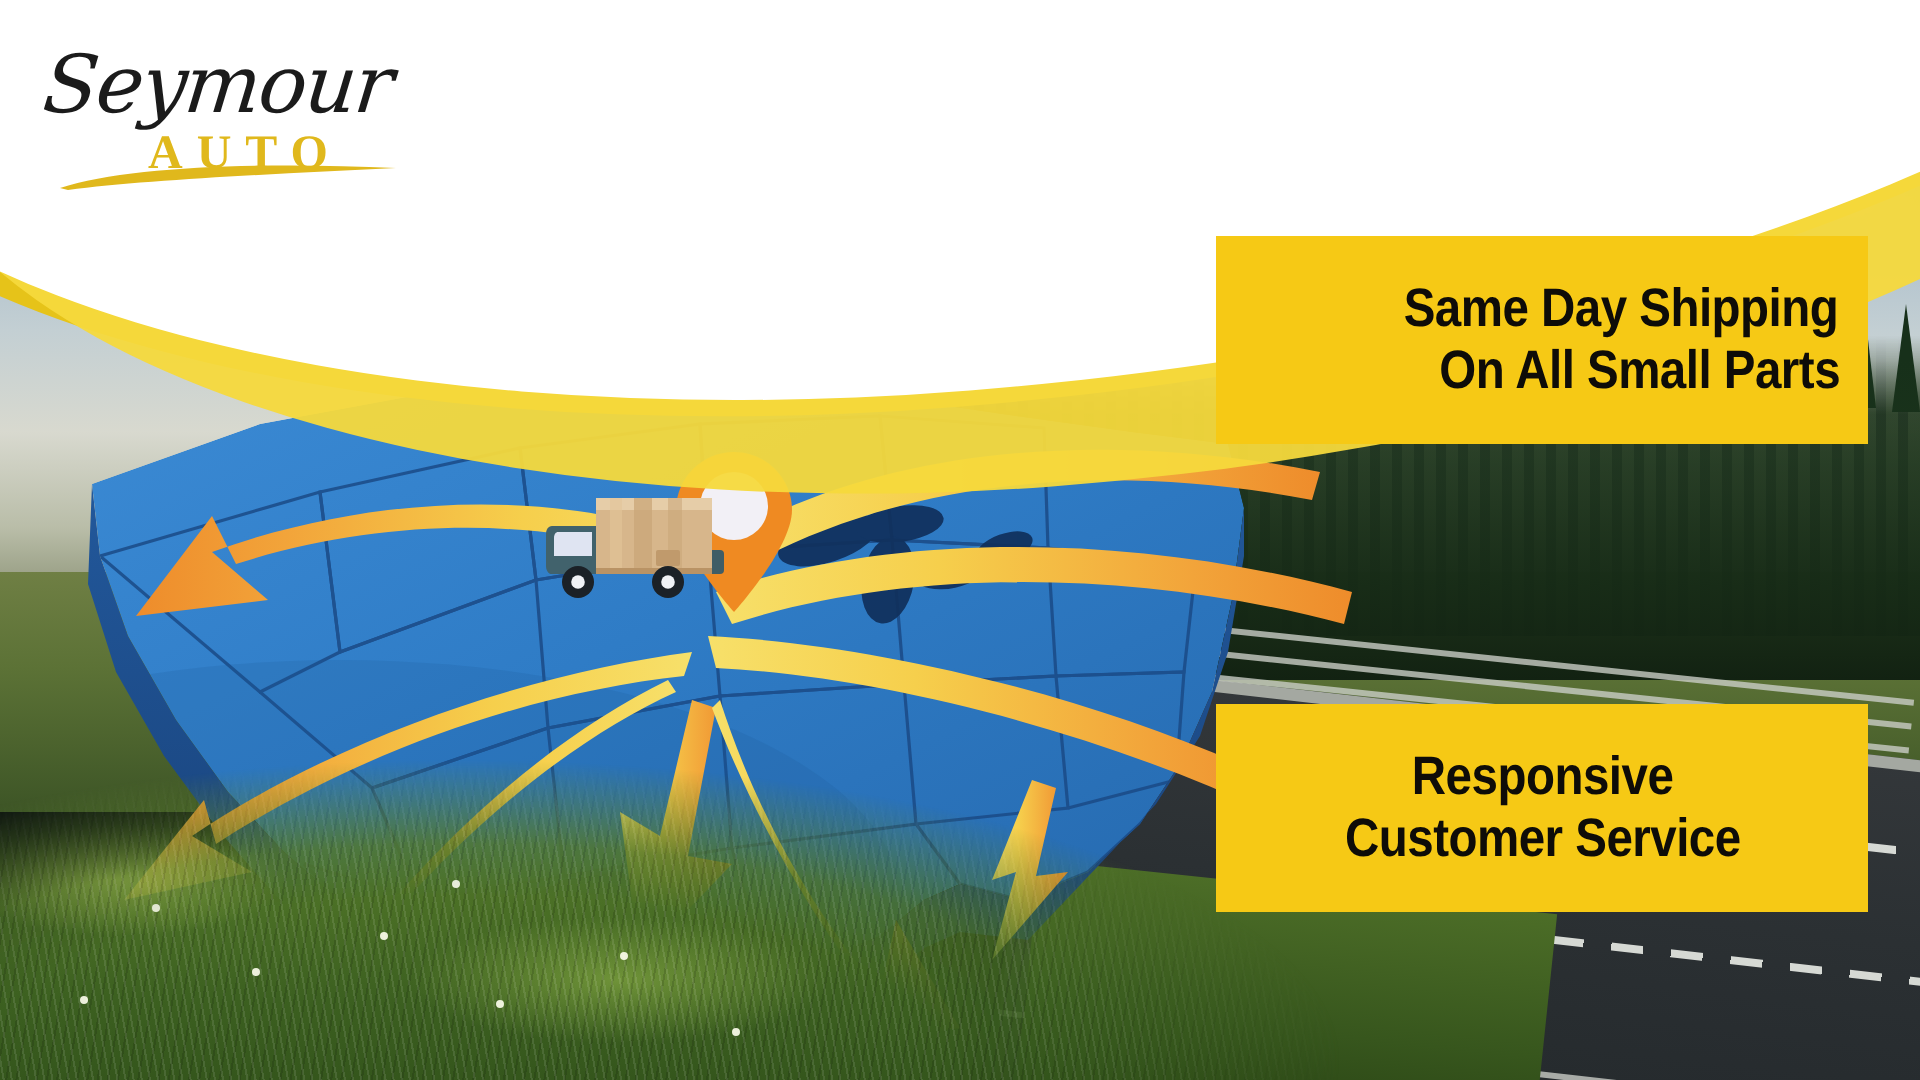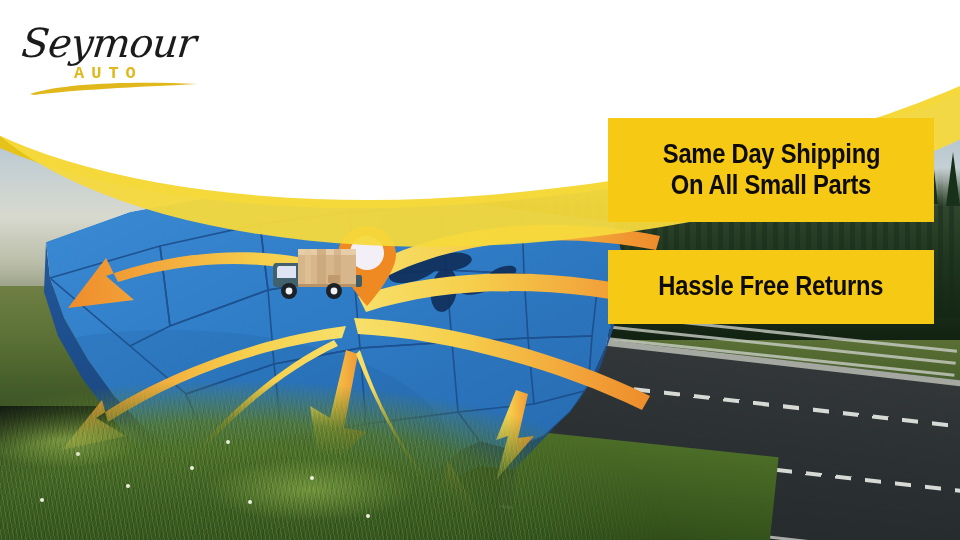--- a/index.html
+++ b/index.html
@@ -215,22 +215,22 @@
     font-family: "DejaVu Serif", serif;
     font-style: italic;
     font-size: 40px;
     color: #1b1b1b;
     letter-spacing: -1px;
     transform: skewX(-6deg);
   }
   .logo-auto {
     position: absolute;
     left: 52px; top: 50px;
-    font-family: Liberation Mono, monospace;
-    font-size: 17px;
+    font-family: Liberation Serif, serif;
+    font-size: 24px;
     font-weight: bold;
     letter-spacing: 7px;
     color: #e0b81c;
   }
   .logo-swoosh {
     position: absolute;
     left: 6px; top: 66px;
     width: 172px; height: 16px;
     overflow: hidden;
   }
@@ -283,21 +283,21 @@
     text-align: center;
   }
   .banner span {
     display: block;
     transform: scaleX(0.88);
     white-space: nowrap;
     line-height: 1.16;
     font-size: 27px;
     letter-spacing: -0.3px;
   }
-  #banner-1 { left: 608px; top: 118px; width: 326px; height: 104px; }
+  #banner-1 { left: 608px; top: 118px; width: 326px; height: 104px; align-items: flex-end; }
   #banner-2 { left: 608px; top: 250px; width: 326px; height: 74px;  }
   #banner-3 { left: 608px; top: 352px; width: 326px; height: 104px; }
 </style>
 </head>
 <body>
 
 <div id="stage">
 
   <div class="photo">
 
@@ -508,18 +508,19 @@
         <path d="M2,14 C36,3 104,1 170,4 C108,7 44,10 6,15 Z" fill="#e0b81c"></path>
       </svg>
     </div>
   </div>
 
   <div class="banner" id="banner-1">
     <span>Same Day Shipping</span>
     <span>On All Small Parts</span>
   </div>
 
-  <div class="banner" id="banner-2">
-    <span>Hassle Free Returns</span>
-  </div>
-
+
+  <div class="banner" id="banner-3">
+    <span>Responsive</span>
+    <span>Customer Service</span>
+  </div>
 
 </div>
 
 </body></html>

